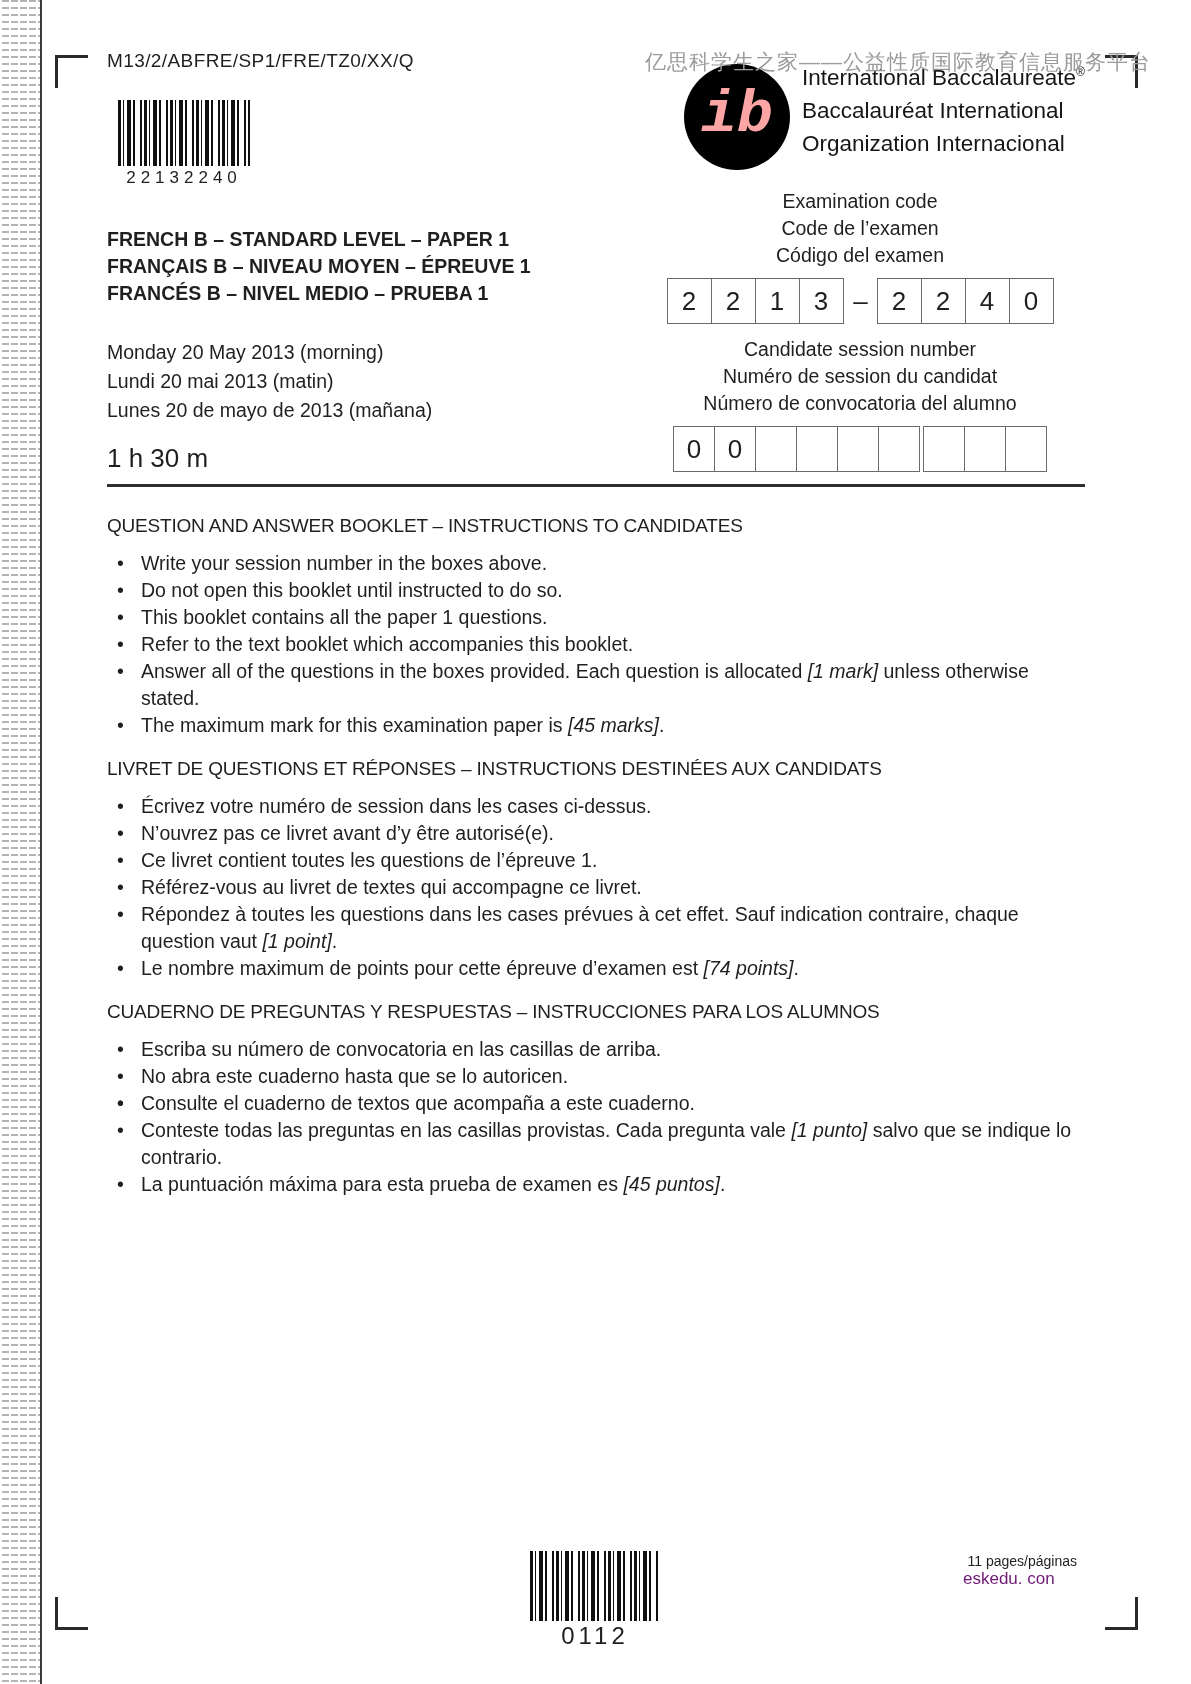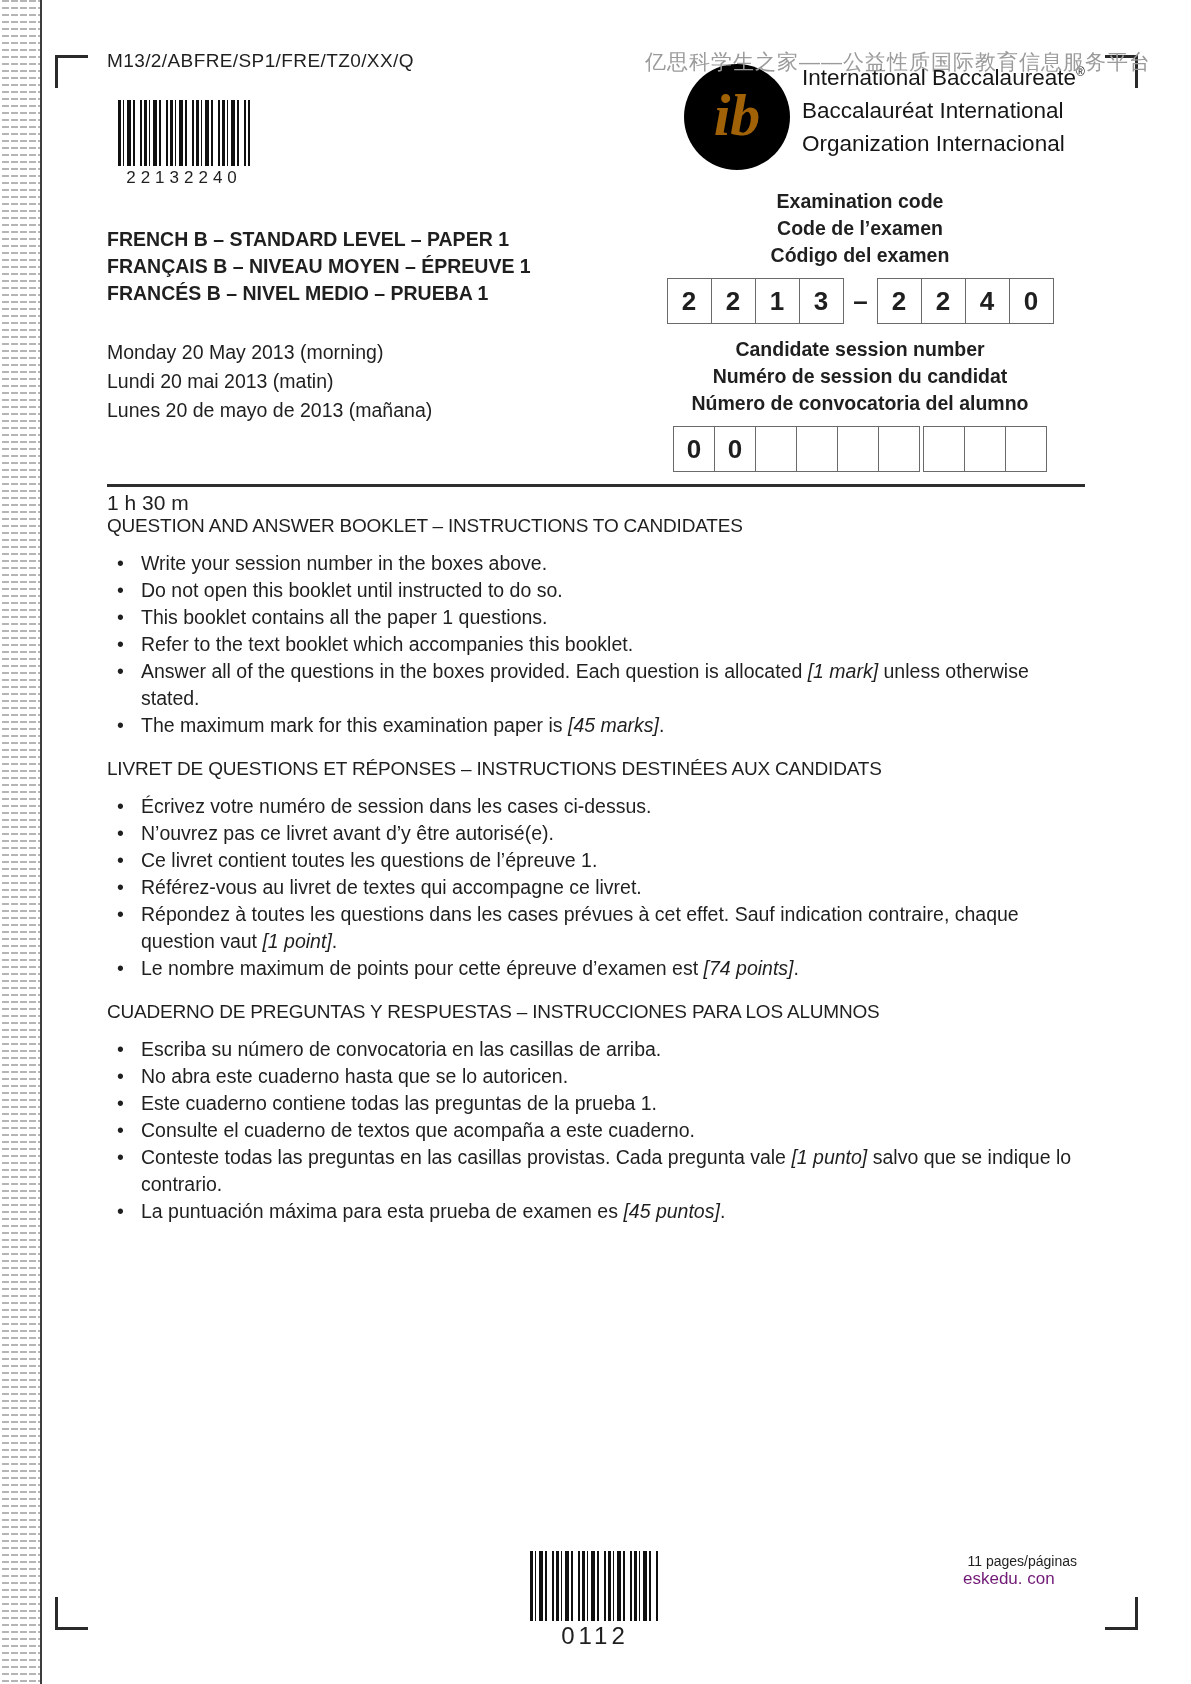--- a/index.html
+++ b/index.html
@@ -43,58 +43,58 @@
   .barcode.bottom{position:absolute;left:530px;top:1551px;width:130px;height:70px;}
   .barcode-num-bottom{position:absolute;left:530px;top:1622px;width:130px;text-align:center;font-size:24px;letter-spacing:4px;}
 
   
   .ib-circle{
     position:absolute;left:684px;top:64px;width:106px;height:106px;
     background:#000;border-radius:50%;
     display:flex;align-items:center;justify-content:center;
   }
   .ib-monogram{
-    color:#a16207;font-family:Liberation Serif, serif;
+    color:#fca5a5;font-family:Liberation Mono, monospace;
     font-style:italic;font-weight:bold;font-size:60px;line-height:1;
     transform:translateY(-2px);
   }
   .logo-text{position:absolute;left:802px;top:56px;font-size:22.5px;line-height:33px;color:#161616;}
   .logo-line sup{font-size:12px;}
   .cn-watermark{
     position:absolute;left:645px;top:48px;
     color:#9b9b9b;font-size:21px;letter-spacing:1px;white-space:nowrap;
     font-family:"Liberation Sans", sans-serif;
   }
 
   
   .title-block{position:absolute;left:107px;top:226px;}
   .title-line{font-weight:bold;font-size:19.5px;line-height:27px;}
 
   
-  .right-col{position:absolute;left:625px;width:470px;text-align:center;font-weight:bold;}
+  .right-col{position:absolute;left:625px;width:470px;text-align:center;}
   .exam-code-sec{top:188px;}
   .session-sec{top:336px;}
   .box-label{font-size:19.5px;line-height:27px;}
   .box-row{display:flex;justify-content:center;margin-top:9px;}
   .cell{
     width:45px;height:46px;box-sizing:border-box;
     border:1px solid #6a6a6a;margin-left:-1px;
     display:flex;align-items:center;justify-content:center;
     font-size:26px;background:#fff;
   }
   .cell:first-child{margin-left:0;}
   .session-sec .cell{width:42px;}
   .cell.gap{margin-left:3px;}
   .dash-cell{
     width:34px;height:46px;display:flex;align-items:center;justify-content:center;
     font-size:26px;
   }
 
   .date-block{position:absolute;left:107px;top:338px;font-size:19.5px;line-height:29px;}
-  .duration{position:absolute;left:107px;top:443px;font-size:21px;margin-top:48px;}
+  .duration{position:absolute;left:107px;top:443px;font-size:26px;}
 
   .rule{position:absolute;left:107px;top:484px;width:978px;height:3px;background:#2e2e2e;}
 
   
   .instructions{position:absolute;left:107px;top:512px;width:980px;}
   .instr{margin:0 0 16px 0;}
   .instr-heading{margin:0 0 11px 0;font-size:19px;font-weight:normal;line-height:27px;letter-spacing:-0.2px;}
   .instr-list{list-style:none;margin:0;padding:0;}
   .instr-list li{position:relative;padding-left:34px;font-size:19.5px;line-height:27px;}
   .instr-list .marker{position:absolute;left:10px;}
@@ -202,21 +202,21 @@
         <li><span class="marker">•</span><span class="li-text"><span>Référez-vous au livret de textes qui accompagne ce livret.</span></span></li>
         <li><span class="marker">•</span><span class="li-text"><span>Répondez à toutes les questions dans les cases prévues à cet effet.  Sauf indication contraire, chaque question vaut </span><em>[1 point]</em><span>.</span></span></li>
         <li><span class="marker">•</span><span class="li-text"><span>Le nombre maximum de points pour cette épreuve d’examen est </span><em>[74 points]</em><span>.</span></span></li>
       </ul>
     </section>
     <section class="instr">
       <h2 class="instr-heading">CUADERNO DE PREGUNTAS Y RESPUESTAS – INSTRUCCIONES PARA LOS ALUMNOS</h2>
       <ul class="instr-list">
         <li><span class="marker">•</span><span class="li-text"><span>Escriba su número de convocatoria en las casillas de arriba.</span></span></li>
         <li><span class="marker">•</span><span class="li-text"><span>No abra este cuaderno hasta que se lo autoricen.</span></span></li>
-        <li><span class="marker">•</span><span class="li-text"><span>Este cuaderno contiene todas las preguntas de la prueba 1.</span></span></li>
+        <li><span class="marker">•</span></li>
         <li><span class="marker">•</span><span class="li-text"><span>Consulte el cuaderno de textos que acompaña a este cuaderno.</span></span></li>
         <li><span class="marker">•</span><span class="li-text"><span>Conteste todas las preguntas en las casillas provistas.  Cada pregunta vale </span><em>[1 punto]</em><span> salvo que se indique lo contrario.</span></span></li>
         <li><span class="marker">•</span><span class="li-text"><span>La puntuación máxima para esta prueba de examen es </span><em>[45 puntos]</em><span>.</span></span></li>
       </ul>
     </section>
   </div>
 
 <div class="barcode bottom"></div>
 <div class="barcode-num-bottom">0112</div>
 

